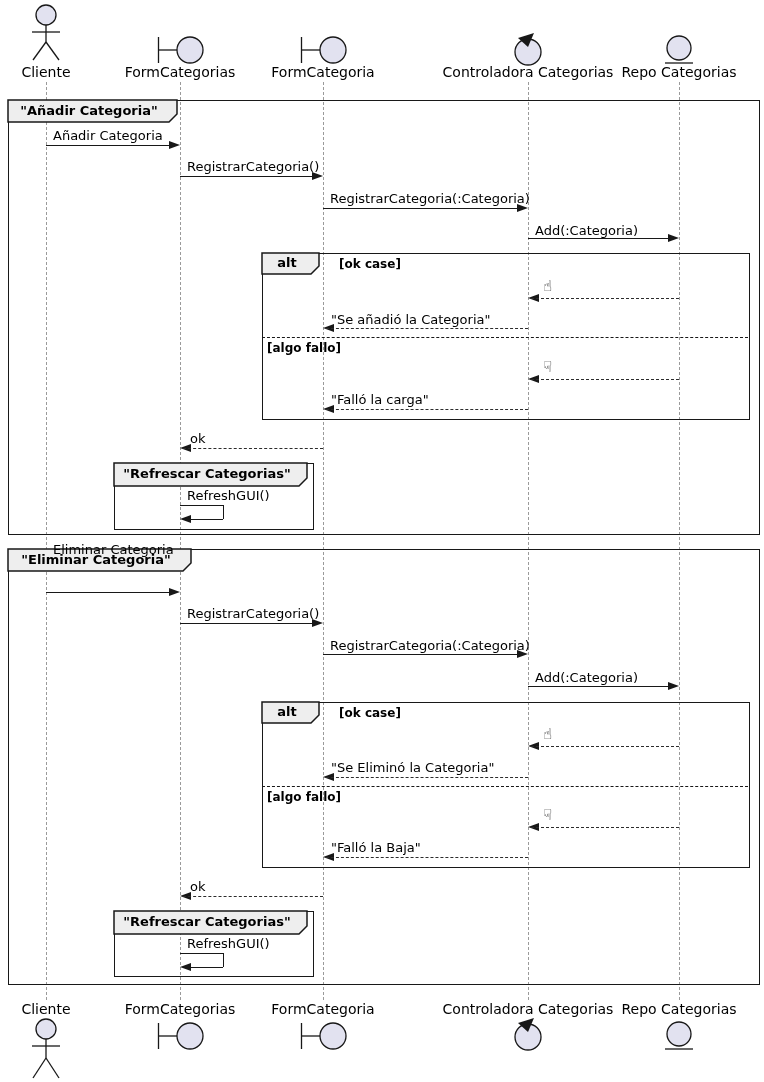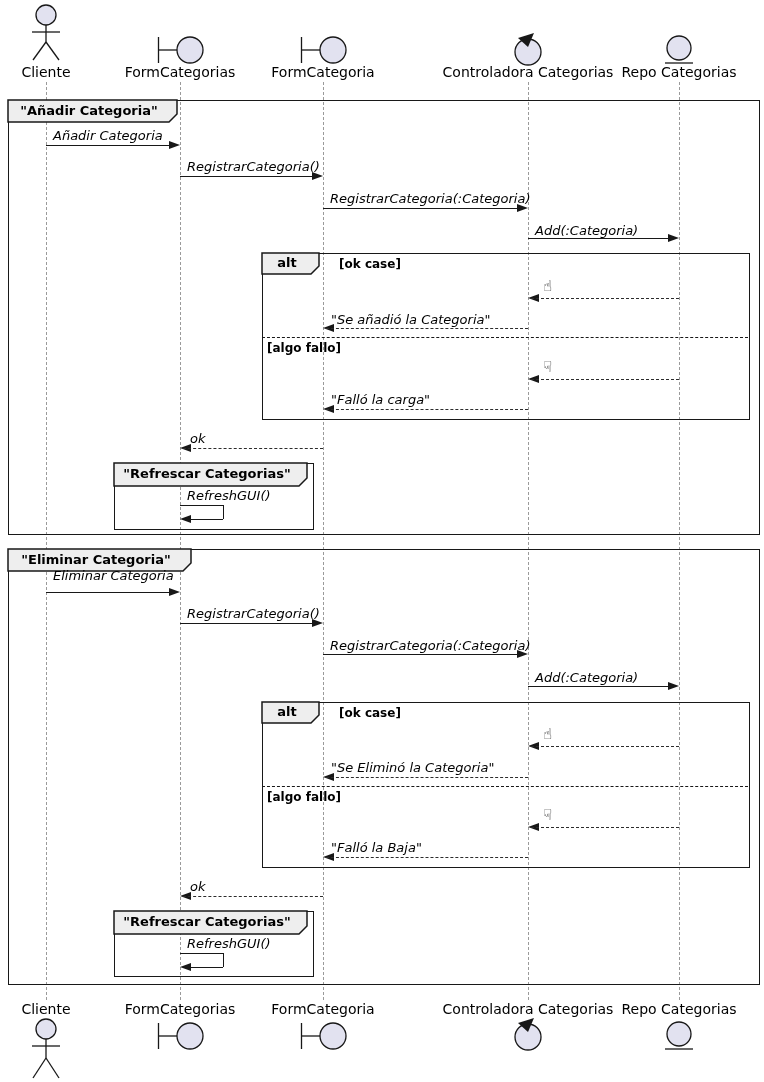--- a/index.html
+++ b/index.html
@@ -3,21 +3,21 @@
 <meta charset="utf-8">
 <style>
   html,body{margin:0;padding:0;background:#ffffff;}
   #canvas{position:relative;width:764px;height:1082px;background:#ffffff;overflow:hidden;
           font-family:"DejaVu Sans","Liberation Sans",sans-serif;color:#000;}
   .lifeline{position:absolute;top:82px;height:918px;width:0;border-left:1px dashed #9a9a9a;}
   .plabel{position:absolute;font-size:14px;text-align:center;white-space:nowrap;}
   .frame{position:absolute;border:1.6px solid #181818;}
   .pent{position:absolute;}
   .ptitle{position:absolute;font-weight:bold;font-size:13px;text-align:center;white-space:nowrap;}
-  .msg{position:absolute;font-size:13px;white-space:nowrap;font-style:italic;}
+  .msg{position:absolute;font-size:13px;white-space:nowrap;}
   .guard{position:absolute;font-size:12px;font-weight:bold;white-space:nowrap;}
   .ln{position:absolute;height:0;border-top:1.2px solid #181818;}
   .lnd{position:absolute;height:0;border-top:1.2px dashed #2c2c2c;}
   .vln{position:absolute;width:0;border-left:1.2px solid #181818;}
   .divider{position:absolute;height:0;border-top:1.2px dashed #181818;}
   .ah-r{position:absolute;width:0;height:0;border-top:4.5px solid transparent;border-bottom:4.5px solid transparent;border-left:11px solid #181818;}
   .ah-l{position:absolute;width:0;height:0;border-top:4.5px solid transparent;border-bottom:4.5px solid transparent;border-right:11px solid #181818;}
   .thumb{position:absolute;font-size:15px;line-height:1;font-family:"DejaVu Sans",sans-serif;color:#222;}
   svg{position:absolute;overflow:visible;}
 </style>
@@ -126,21 +126,21 @@
   <div class="vln" style="left:223px;top:505px;height:14px;"></div>
   <div class="ln" style="left:190px;top:519px;width:33px;"></div>
   <div class="ah-l" style="left:180px;top:515px;"></div>
 
   <div class="frame" style="left:8px;top:549px;width:750px;height:434px;"></div>
   <svg class="pent" style="left:8px;top:549px;" width="186" height="23">
     <polygon points="0,0 183,0 183,14 175,22 0,22" fill="#EEEEEE" stroke="#181818" stroke-width="1.5"></polygon>
   </svg>
   <div class="ptitle" style="left:8px;top:552px;width:176px;">"Eliminar Categoria"</div>
 
-  <div class="msg" style="left:53px;top:568px;">Eliminar Categoria</div>
+  <div class="msg" style="left:53px;top:542px;">Eliminar Categoria</div>
   <div class="ln" style="left:46px;top:592px;width:131px;"></div>
   <div class="ah-r" style="left:169px;top:588px;"></div>
 
   <div class="msg" style="left:187px;top:606px;">RegistrarCategoria()</div>
   <div class="ln" style="left:180px;top:623px;width:140px;"></div>
   <div class="ah-r" style="left:312px;top:619px;"></div>
 
   <div class="msg" style="left:330px;top:638px;">RegistrarCategoria(:Categoria)</div>
   <div class="ln" style="left:323px;top:654px;width:202px;"></div>
   <div class="ah-r" style="left:517px;top:650px;"></div>

